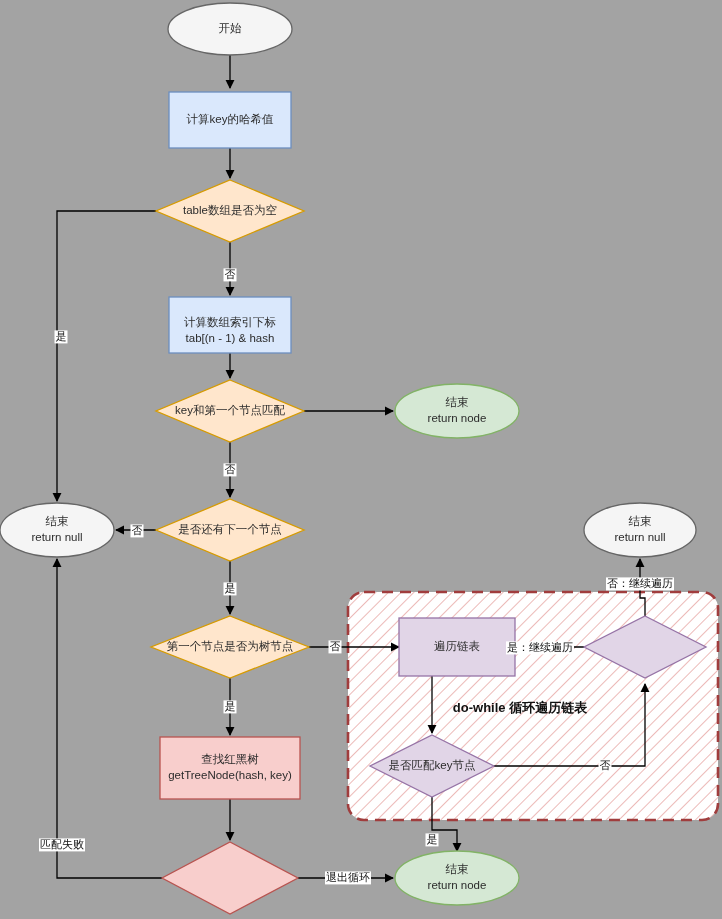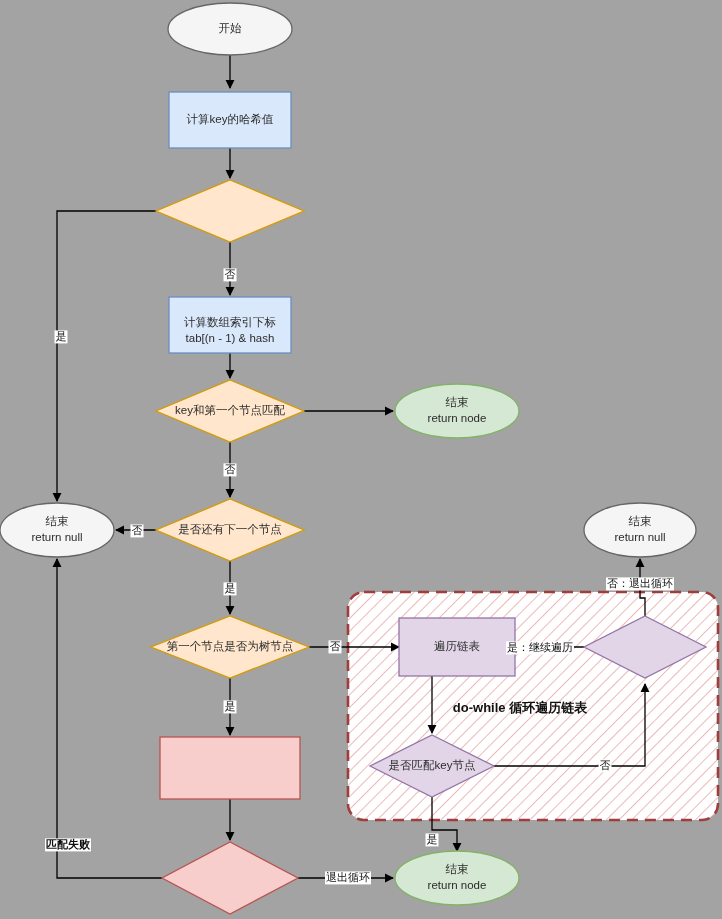--- a/index.html
+++ b/index.html
@@ -132,36 +132,39 @@
       <polygon points="645,616 706,647 645,678 584,647" fill="#e1d5e7" stroke="#9673a6" stroke-width="1.3"></polygon>
 
       <ellipse cx="640" cy="530" rx="56" ry="27" fill="#f5f5f5" stroke="#666666" stroke-width="1.3"></ellipse>
     </g>
   </svg>
 
   <div class="node-label" style="left:168px; top:3px; width:124px; height:52px;">开始</div>
 
   <div class="node-label" style="left:169px; top:92px; width:122px; height:56px;">计算key的哈希值</div>
 
+  <div class="node-label" style="left:156px; top:180px; width:148px; height:62px;">table数组是否为空</div>
 
   <div class="node-label" style="left:169px; top:297px; width:122px; height:68px;border-radius:13px;">计算数组索引下标
 tab[(n - 1) &amp; hash</div>
 
   <div class="node-label" style="left:156px; top:380px; width:148px; height:62px;">key和第一个节点匹配</div>
 
   <div class="node-label" style="left:395px; top:384px; width:124px; height:54px;">结束
 return node</div>
 
   <div class="node-label" style="left:156px; top:499px; width:148px; height:62px;">是否还有下一个节点</div>
 
   <div class="node-label" style="left:0px; top:503px; width:114px; height:54px;">结束
 return null</div>
 
   <div class="node-label" style="left:151px; top:616px; width:158px; height:62px;">第一个节点是否为树节点</div>
 
+  <div class="node-label" style="left:160px; top:737px; width:140px; height:62px;">查找红黑树
+getTreeNode(hash, key)</div>
 
 
   <div class="node-label" style="left:395px; top:851px; width:124px; height:54px;">结束
 return node</div>
 
   <div class="node-label" style="left:399px; top:618px; width:116px; height:58px;">遍历链表</div>
 
   <div class="node-label" style="left:370px; top:735px; width:124px; height:62px;">是否匹配key节点</div>
 
 
@@ -171,19 +174,19 @@
   <div class="group-title" style="left:520px; top:708px;">do-while 循环遍历链表</div>
 
   <div class="edge-label" style="left:61px; top:337px;">是</div>
   <div class="edge-label" style="left:230px; top:275px;">否</div>
   <div class="edge-label" style="left:230px; top:470px;">否</div>
   <div class="edge-label" style="left:137px; top:531px;">否</div>
   <div class="edge-label" style="left:230px; top:589px;">是</div>
   <div class="edge-label" style="left:335px; top:647px;">否</div>
   <div class="edge-label" style="left:230px; top:707px;">是</div>
   <div class="edge-label" style="left:540px; top:648px;">是：继续遍历</div>
-  <div class="edge-label" style="left:640px; top:584px;">否：退出循环</div>
+  <div class="edge-label" style="left:640px; top:584px;">否：继续遍历</div>
   <div class="edge-label" style="left:605px; top:766px;">否</div>
   <div class="edge-label" style="left:432px; top:840px;">是</div>
-  <div class="edge-label" style="left:68px; top:845px;font-weight:bold;">匹配失败</div>
+  <div class="edge-label" style="left:62px; top:845px;">匹配失败</div>
   <div class="edge-label" style="left:348px; top:878px;">退出循环</div>
 
 </div>
 
 </body></html>

